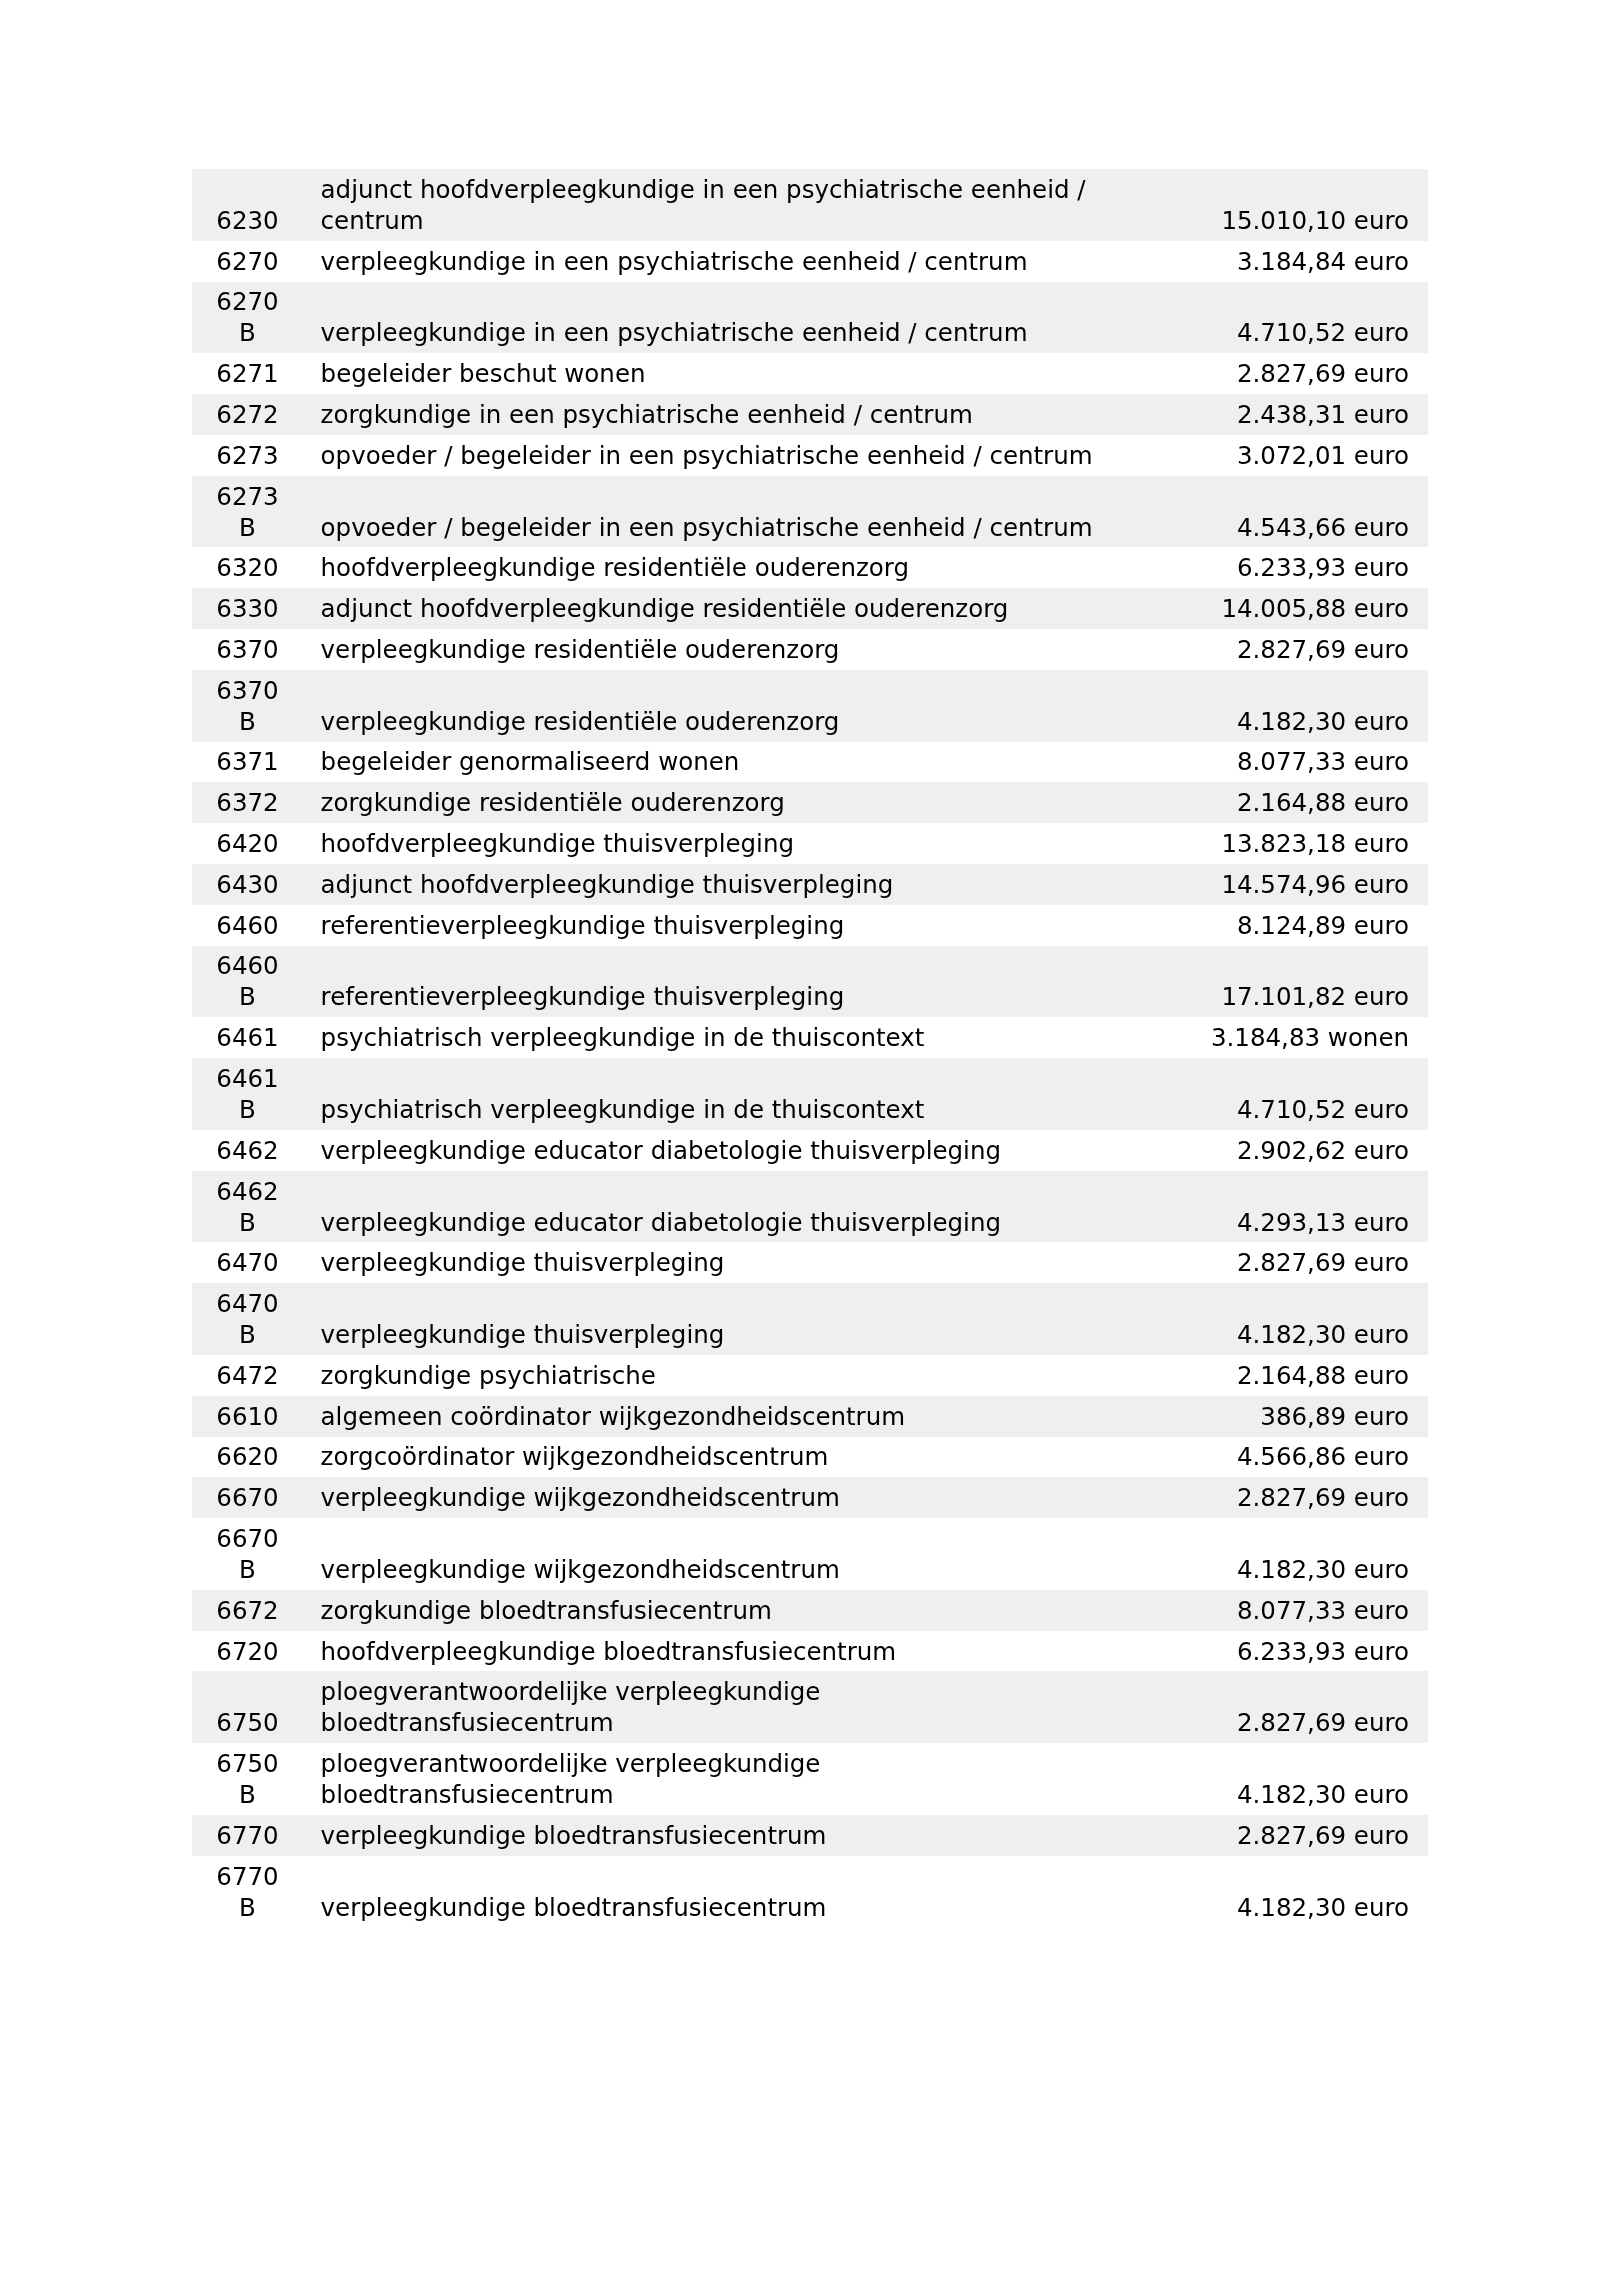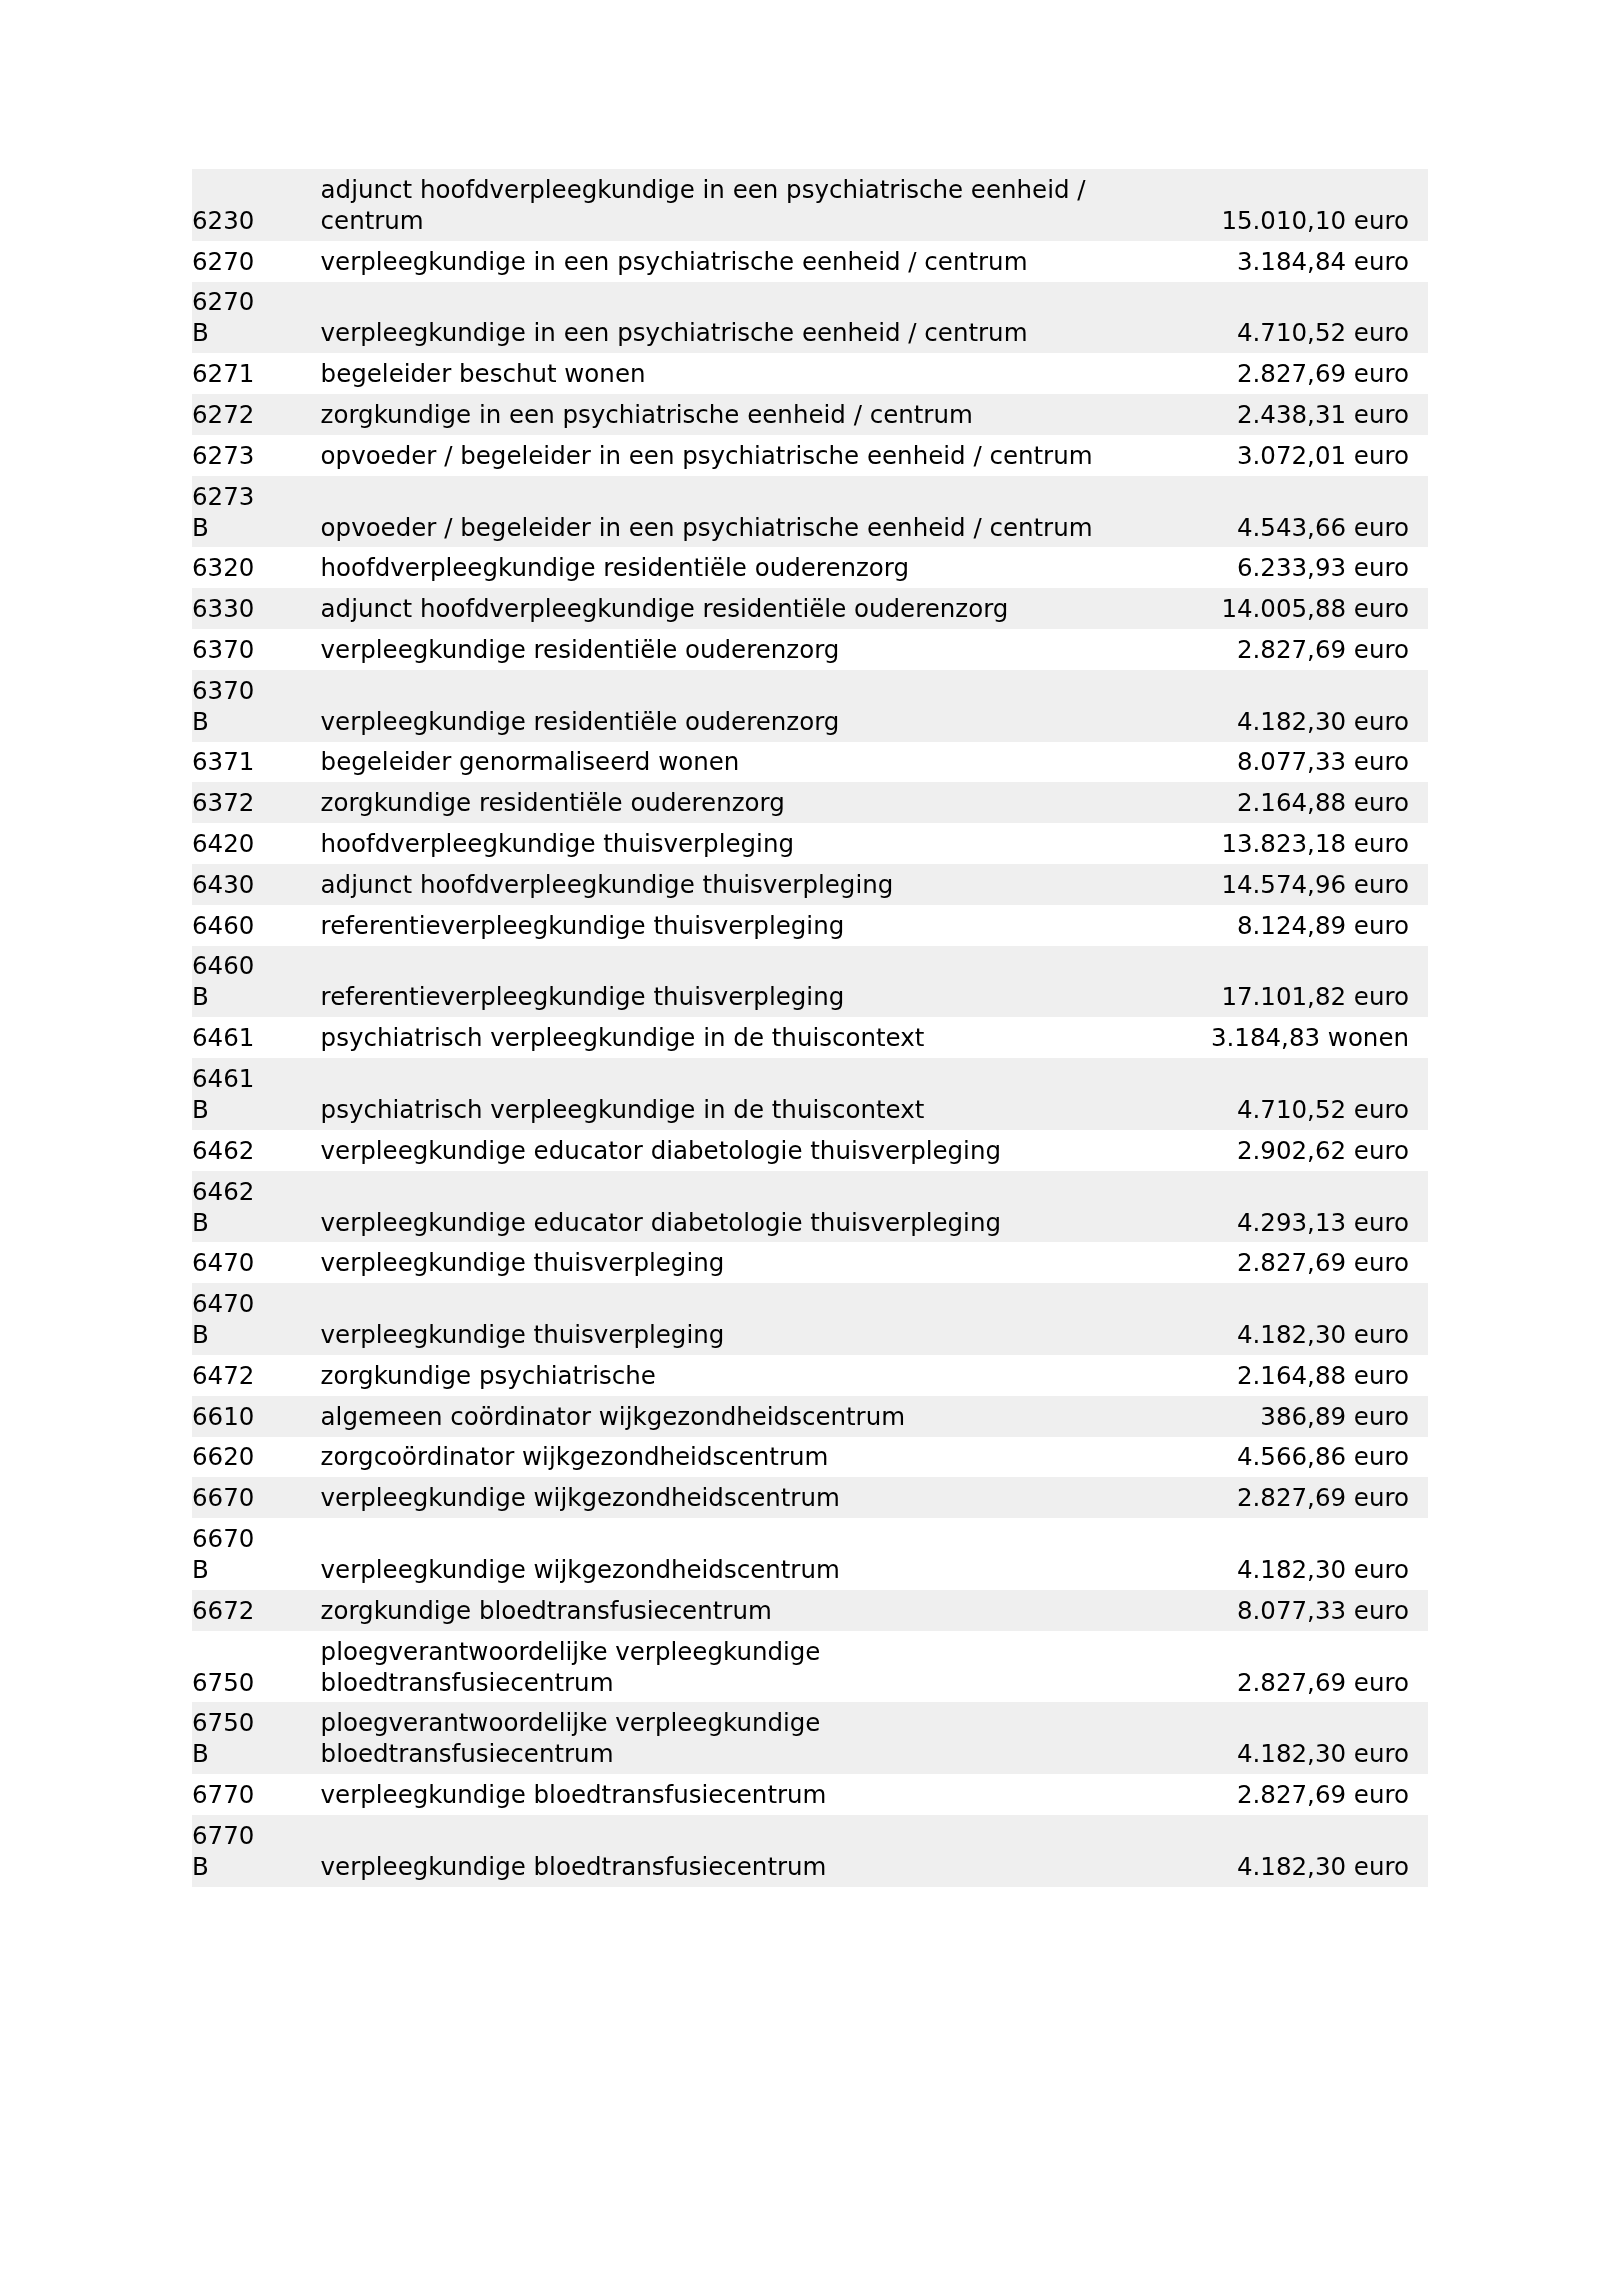--- a/index.html
+++ b/index.html
@@ -27,21 +27,21 @@
   col.col-desc   { width: 885px; }
   col.col-amount { width: 240px; }
   td {
     vertical-align: bottom;
     line-height: 31px;
     padding: 4.9px 0 4.9px 0;
     white-space: pre-line;
     overflow: hidden;
   }
   td.code {
-    text-align: left;
+    text-align: center;
   }
   td.desc {
     text-align: left;
     padding-left: 17.6px;
     padding-right: 7.8px;
   }
   td.amount {
     text-align: right;
     padding-right: 19px;
   }
@@ -235,20 +235,25 @@
     <td class="desc">verpleegkundige wijkgezondheidscentrum</td>
     <td class="amount">4.182,30 euro</td>
   </tr>
 
   <tr>
     <td class="code">6672</td>
     <td class="desc">zorgkundige bloedtransfusiecentrum</td>
     <td class="amount">8.077,33 euro</td>
   </tr>
 
+  <tr>
+    <td class="code">6720</td>
+    <td class="desc">hoofdverpleegkundige bloedtransfusiecentrum</td>
+    <td class="amount">6.233,93 euro</td>
+  </tr>
 
 
   <tr>
     <td class="code">6750</td>
     <td class="desc">ploegverantwoordelijke verpleegkundige
 bloedtransfusiecentrum</td>
     <td class="amount">2.827,69 euro</td>
   </tr>
 
   <tr>

